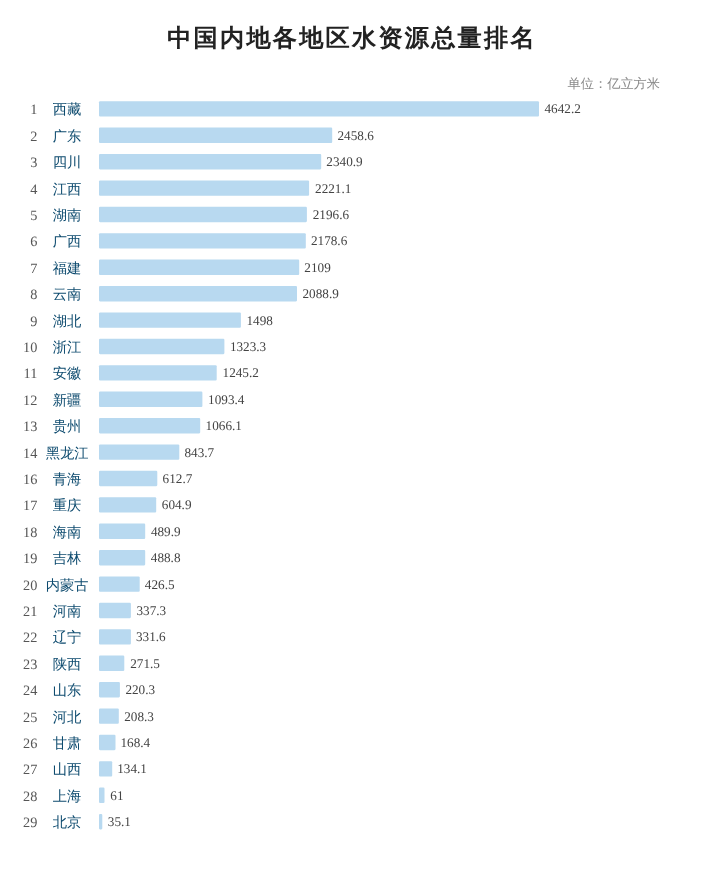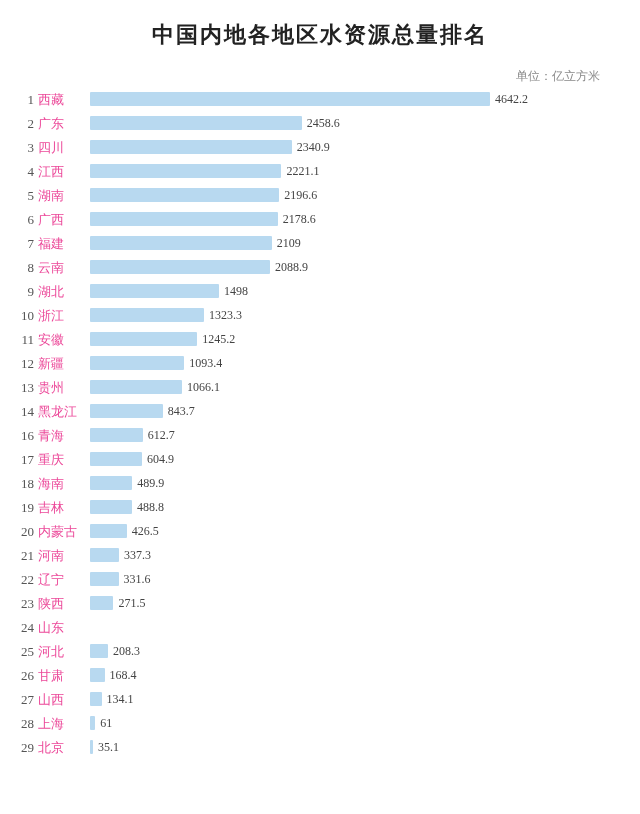--- a/index.html
+++ b/index.html
@@ -37,23 +37,23 @@
     .rank {
       width: 28px;
       text-align: right;
       font-size: 13px;
       color: #555;
       flex-shrink: 0;
       padding-right: 4px;
     }
     .region {
       width: 52px;
-      text-align: left;
+      text-align: center;
       font-size: 13px;
-      color: #ec4899;
+      color: #0c4a6e;
       flex-shrink: 0;
       padding-right: 6px;
     }
     .bar-area {
       flex: 1;
       display: flex;
       align-items: flex-start;
       height: 16px;
     }
     .bar {
@@ -247,20 +247,24 @@
     <span class="rank">23</span>
     <span class="region">陕西</span>
     <div class="bar-area">
       <div class="bar" style="width:23.4px;"></div>
       <span class="value">271.5</span>
     </div>
   </div>
     <div class="row">
     <span class="rank">24</span>
     <span class="region">山东</span>
+    <div class="bar-area">
+      <div class="bar" style="width:19.0px;"></div>
+      <span class="value">220.3</span>
+    </div>
   </div>
     <div class="row">
     <span class="rank">25</span>
     <span class="region">河北</span>
     <div class="bar-area">
       <div class="bar" style="width:17.9px;"></div>
       <span class="value">208.3</span>
     </div>
   </div>
     <div class="row">

